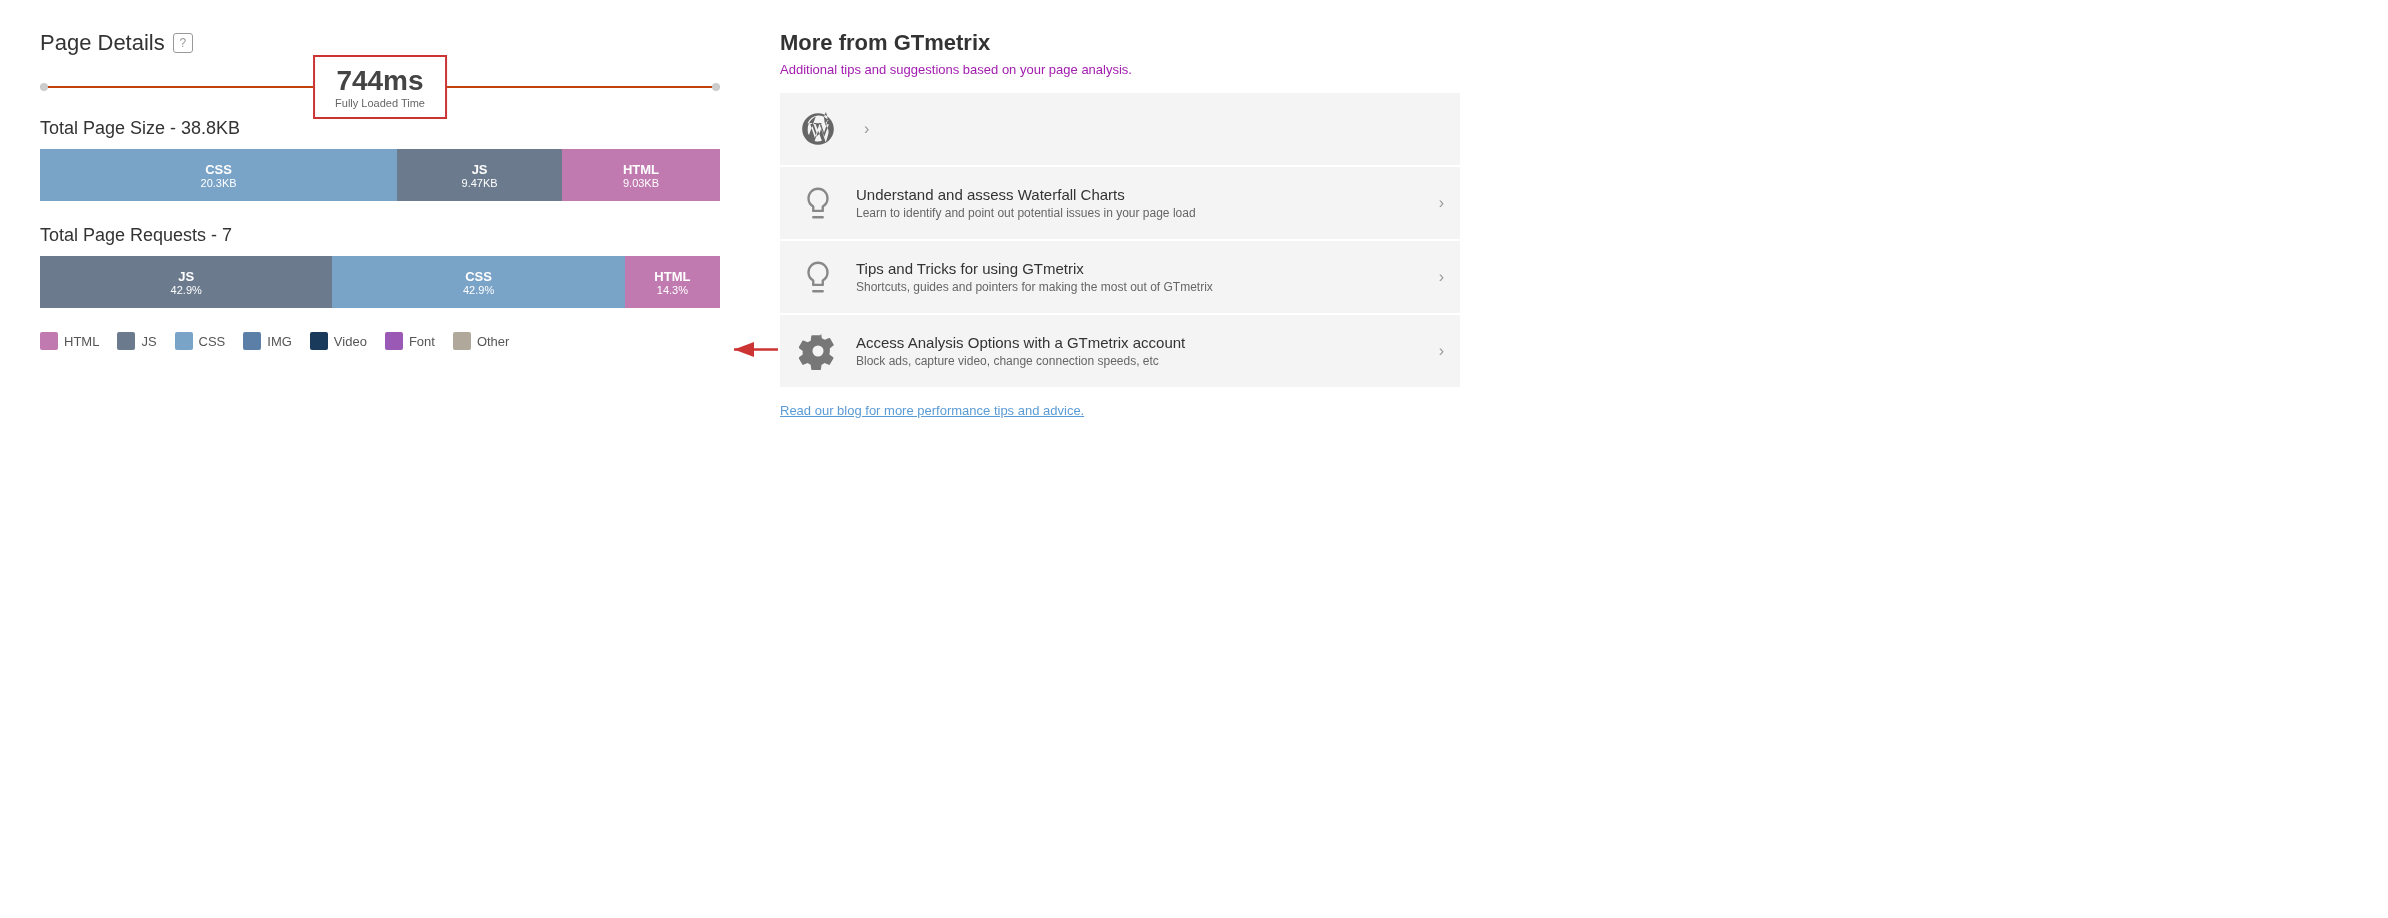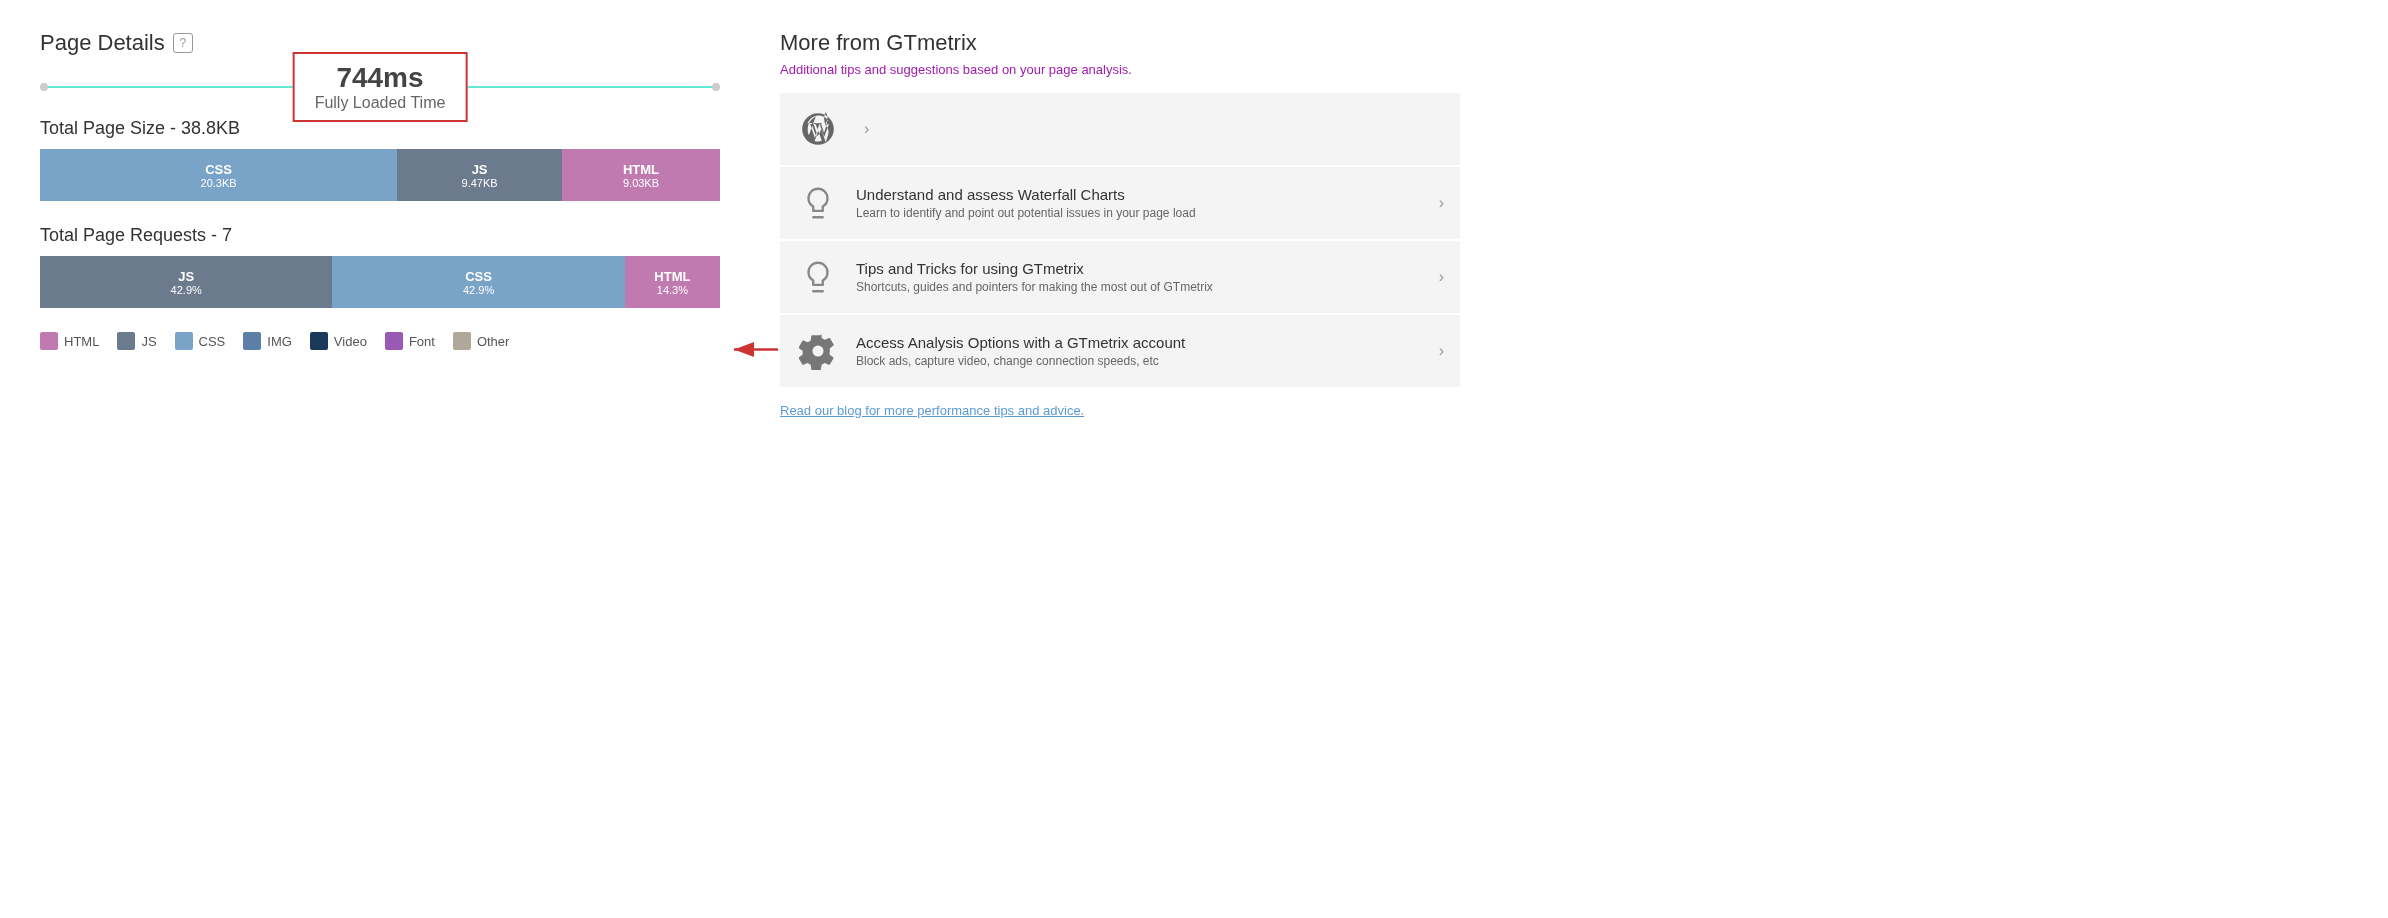--- a/index.html
+++ b/index.html
@@ -52,21 +52,21 @@
       margin-bottom: 20px;
     }
 
     
     .timeline-container {
       position: relative;
       margin-bottom: 24px;
     }
     .timeline-track {
       height: 2px;
-      background: #5eead4;
+      background: #c2410c;
       position: relative;
       margin: 30px 0;
     }
     .timeline-box {
       position: absolute;
       left: 50%;
       transform: translateX(-50%);
       top: 50%;
       transform: translate(-50%, -50%);
       border: 2px solid #cc3333;
@@ -74,21 +74,21 @@
       padding: 8px 20px;
       text-align: center;
       min-width: 130px;
     }
     .timeline-value {
       font-size: 28px;
       font-weight: 600;
       color: #444;
     }
     .timeline-label {
-      font-size: 16px;
+      font-size: 11px;
       color: #666;
       font-weight: 500;
     }
     .timeline-dots {
       position: absolute;
       left: 0;
       top: 50%;
       transform: translateY(-50%);
       width: 8px;
       height: 8px;
@@ -161,21 +161,21 @@
     .legend-color {
       width: 18px;
       height: 18px;
       border-radius: 2px;
       flex-shrink: 0;
     }
 
     
     .more-title {
       font-size: 22px;
-      font-weight: 400;
+      font-weight: 700;
       color: #333;
       margin-bottom: 6px;
     }
     .more-subtitle {
       font-size: 13px;
       color: #a21caf;
       margin-bottom: 16px;
     }
 
     .card-list {

